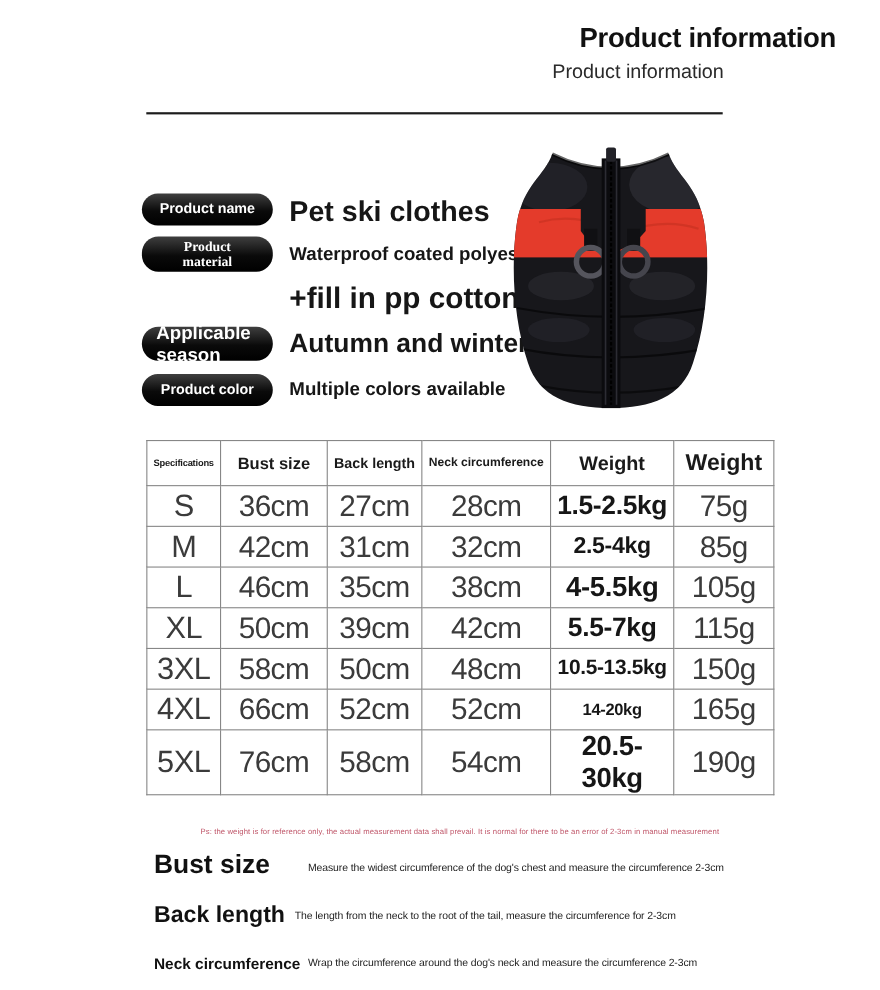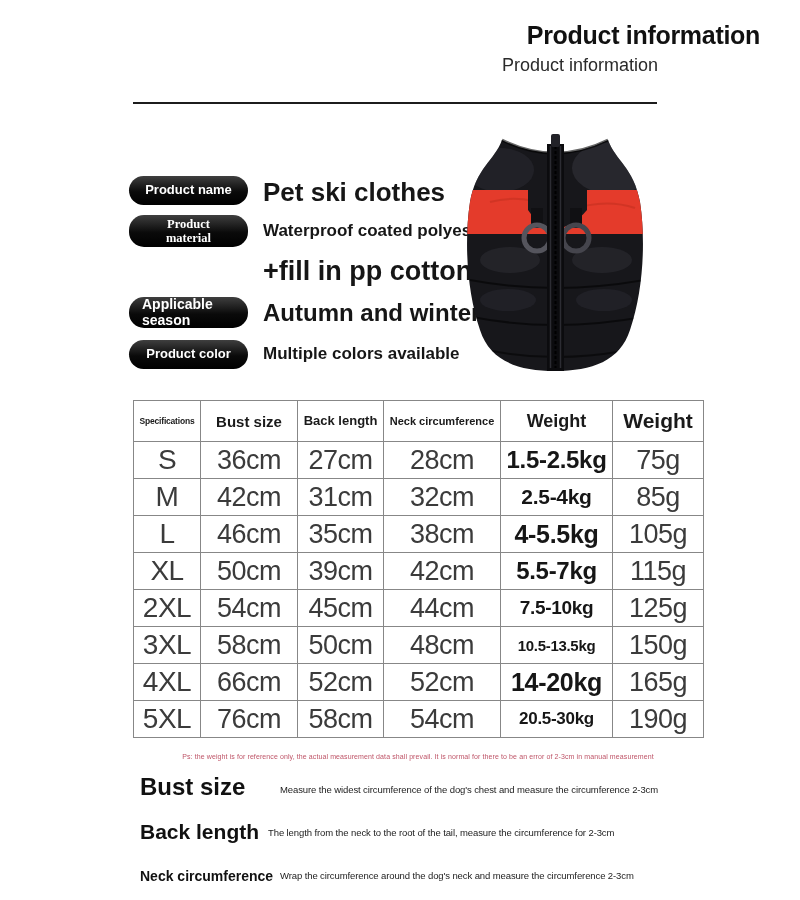--- a/index.html
+++ b/index.html
@@ -15,21 +15,21 @@
   
   .pill{position:absolute;left:129px;width:119px;box-sizing:border-box;
         background:linear-gradient(180deg,#3f3f3f,#0a0a0a 55%,#000);
         border-radius:15px;color:#fff;font-weight:bold;
         display:flex;flex-direction:column;justify-content:center;align-items:center;}
   .pill .line{display:block;text-align:center;font-size:13px;line-height:1.12;}
   .pill1{top:176px;height:29px;}
   .pill2{top:215px;height:32px;}
   .pill2 .line{font-size:12.5px;font-family:Liberation Serif, serif;}
   .pill3{top:297px;height:31px;align-items:flex-start;padding-left:13px;}
-  .pill3 .line{text-align:left;font-size:14px;}
+  .pill3 .line{text-align:left;font-size:17px;}
   .pill4{top:340px;height:29px;}
 
   
   .value{position:absolute;left:263px;font-weight:bold;white-space:nowrap;color:#161616;}
   .v1{top:177px;font-size:26px;}
   .v2{top:221px;font-size:17px;}
   .v3{top:256px;font-size:27px;}
   .v4{top:299px;font-size:24px;}
   .v5{top:344px;font-size:17px;}
 
@@ -190,28 +190,20 @@
       </tr>
       <tr>
         <td>XL</td>
         <td>50cm</td>
         <td>39cm</td>
         <td>42cm</td>
         <td>5.5-7kg</td>
         <td>115g</td>
       </tr>
       <tr>
-        <td>2XL</td>
-        <td>54cm</td>
-        <td>45cm</td>
-        <td>44cm</td>
-        <td>7.5-10kg</td>
-        <td>125g</td>
-      </tr>
-      <tr>
         <td>3XL</td>
         <td>58cm</td>
         <td>50cm</td>
         <td>48cm</td>
         <td>10.5-13.5kg</td>
         <td>150g</td>
       </tr>
       <tr>
         <td>4XL</td>
         <td>66cm</td>

